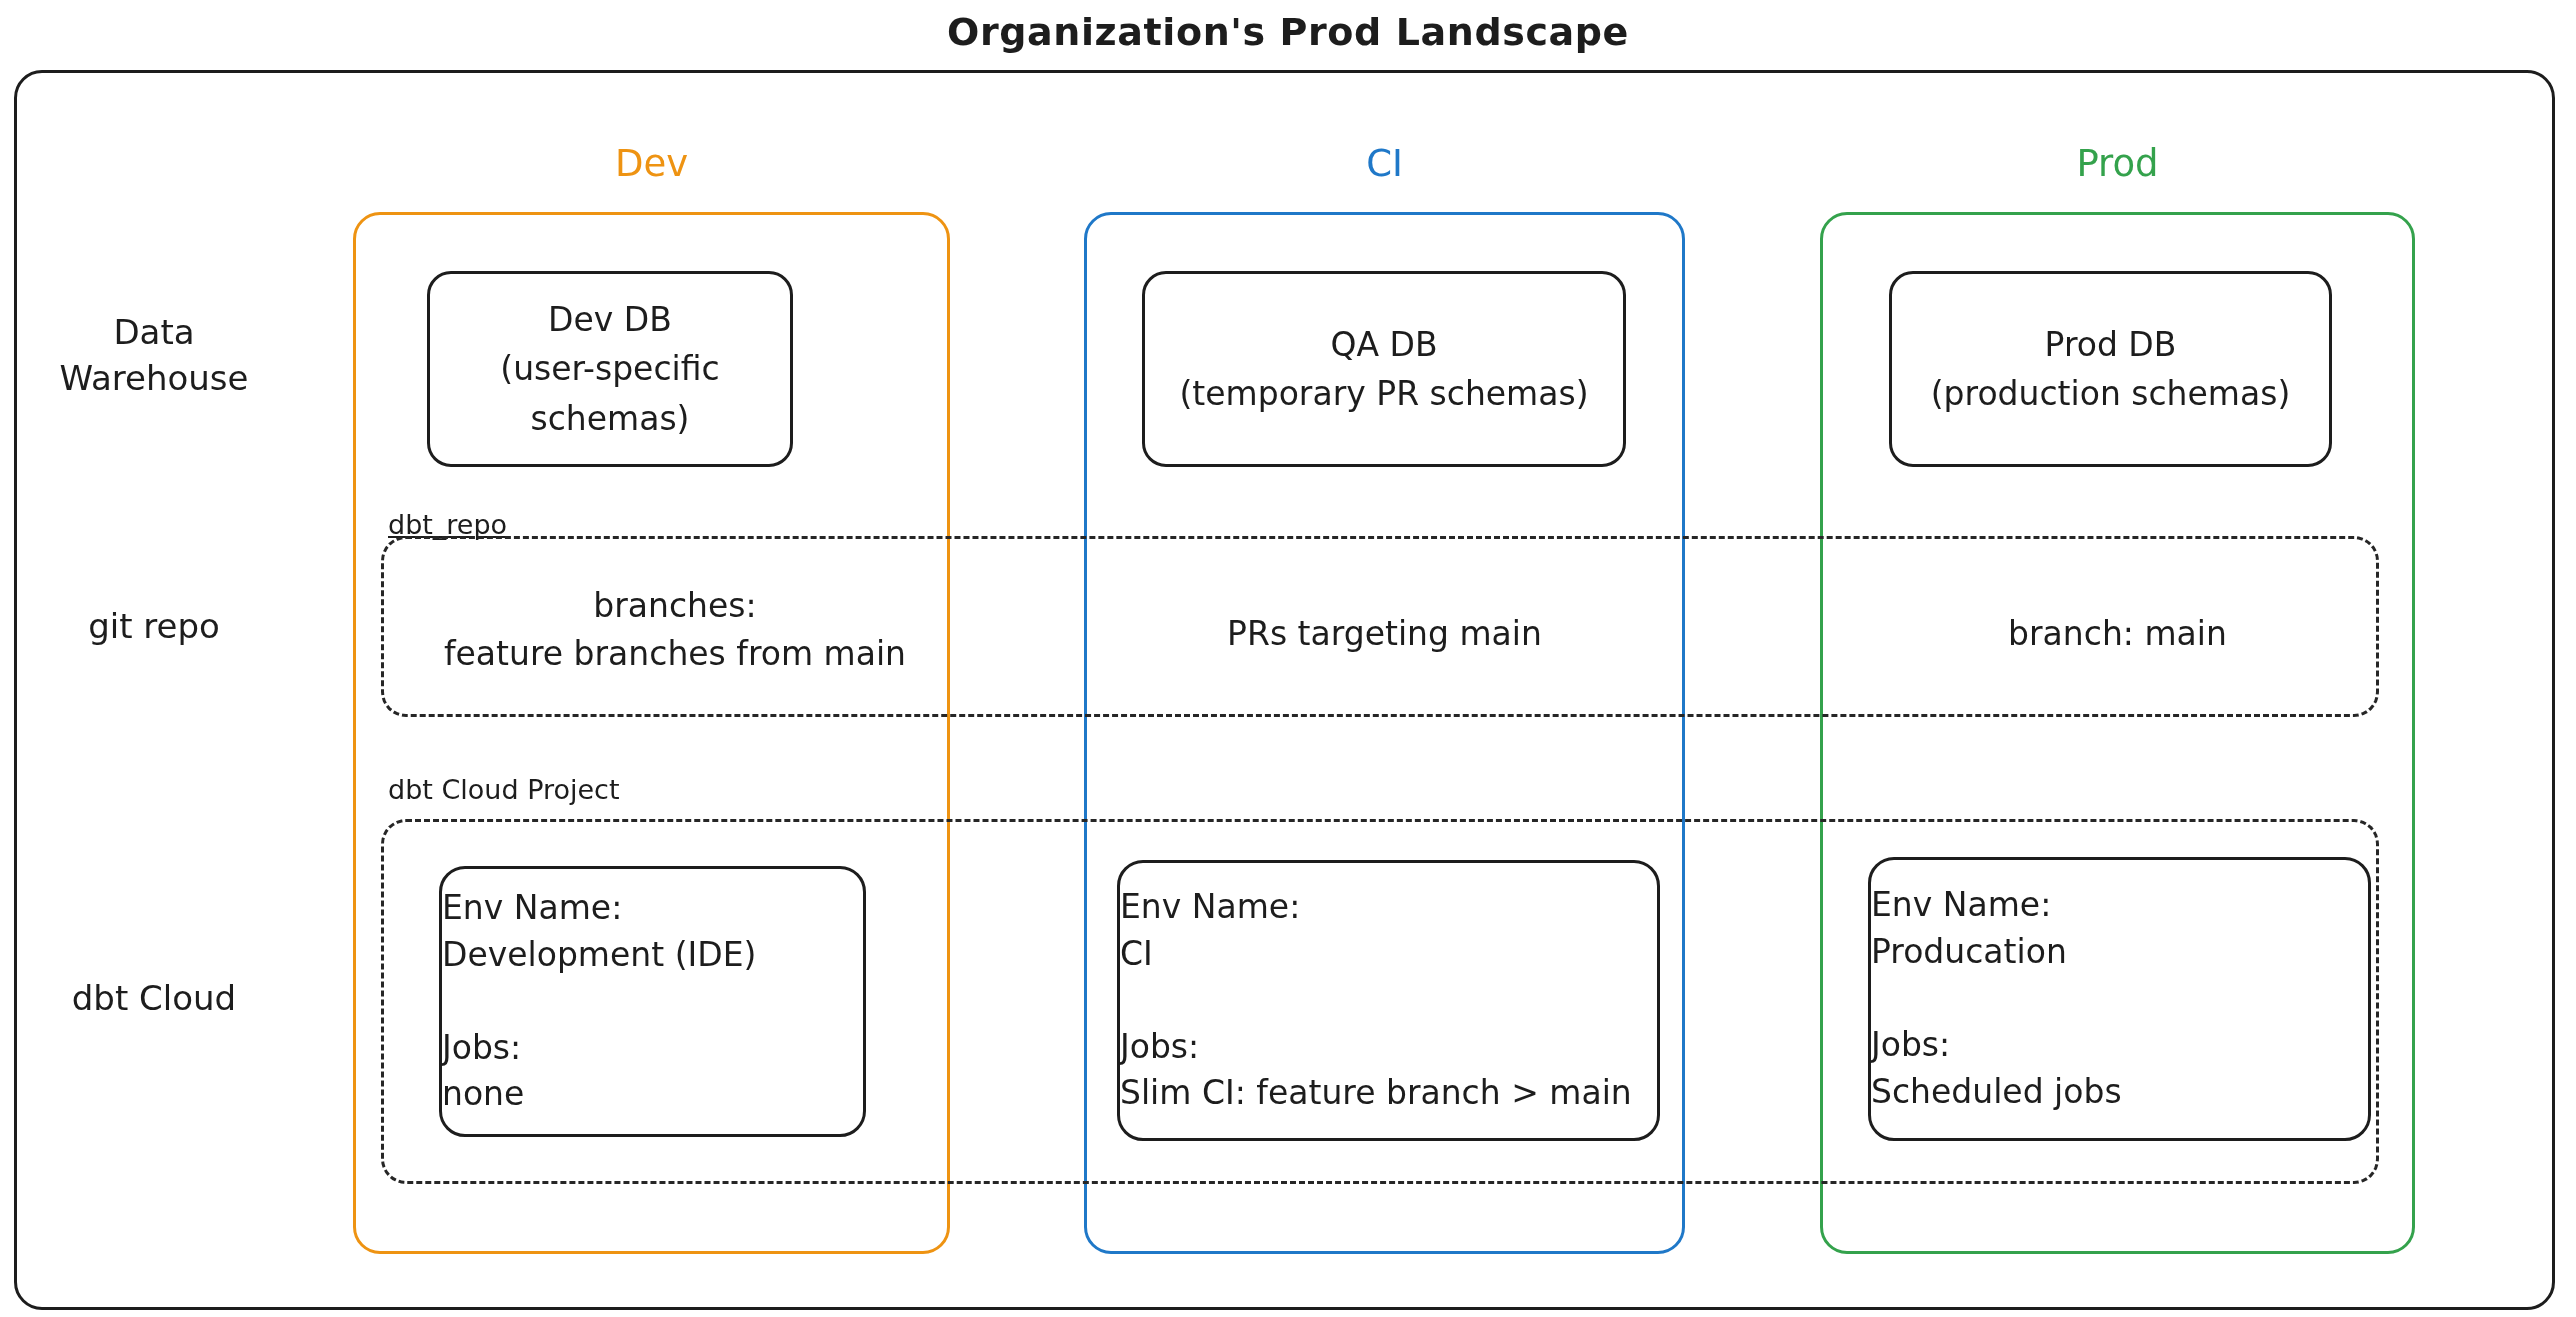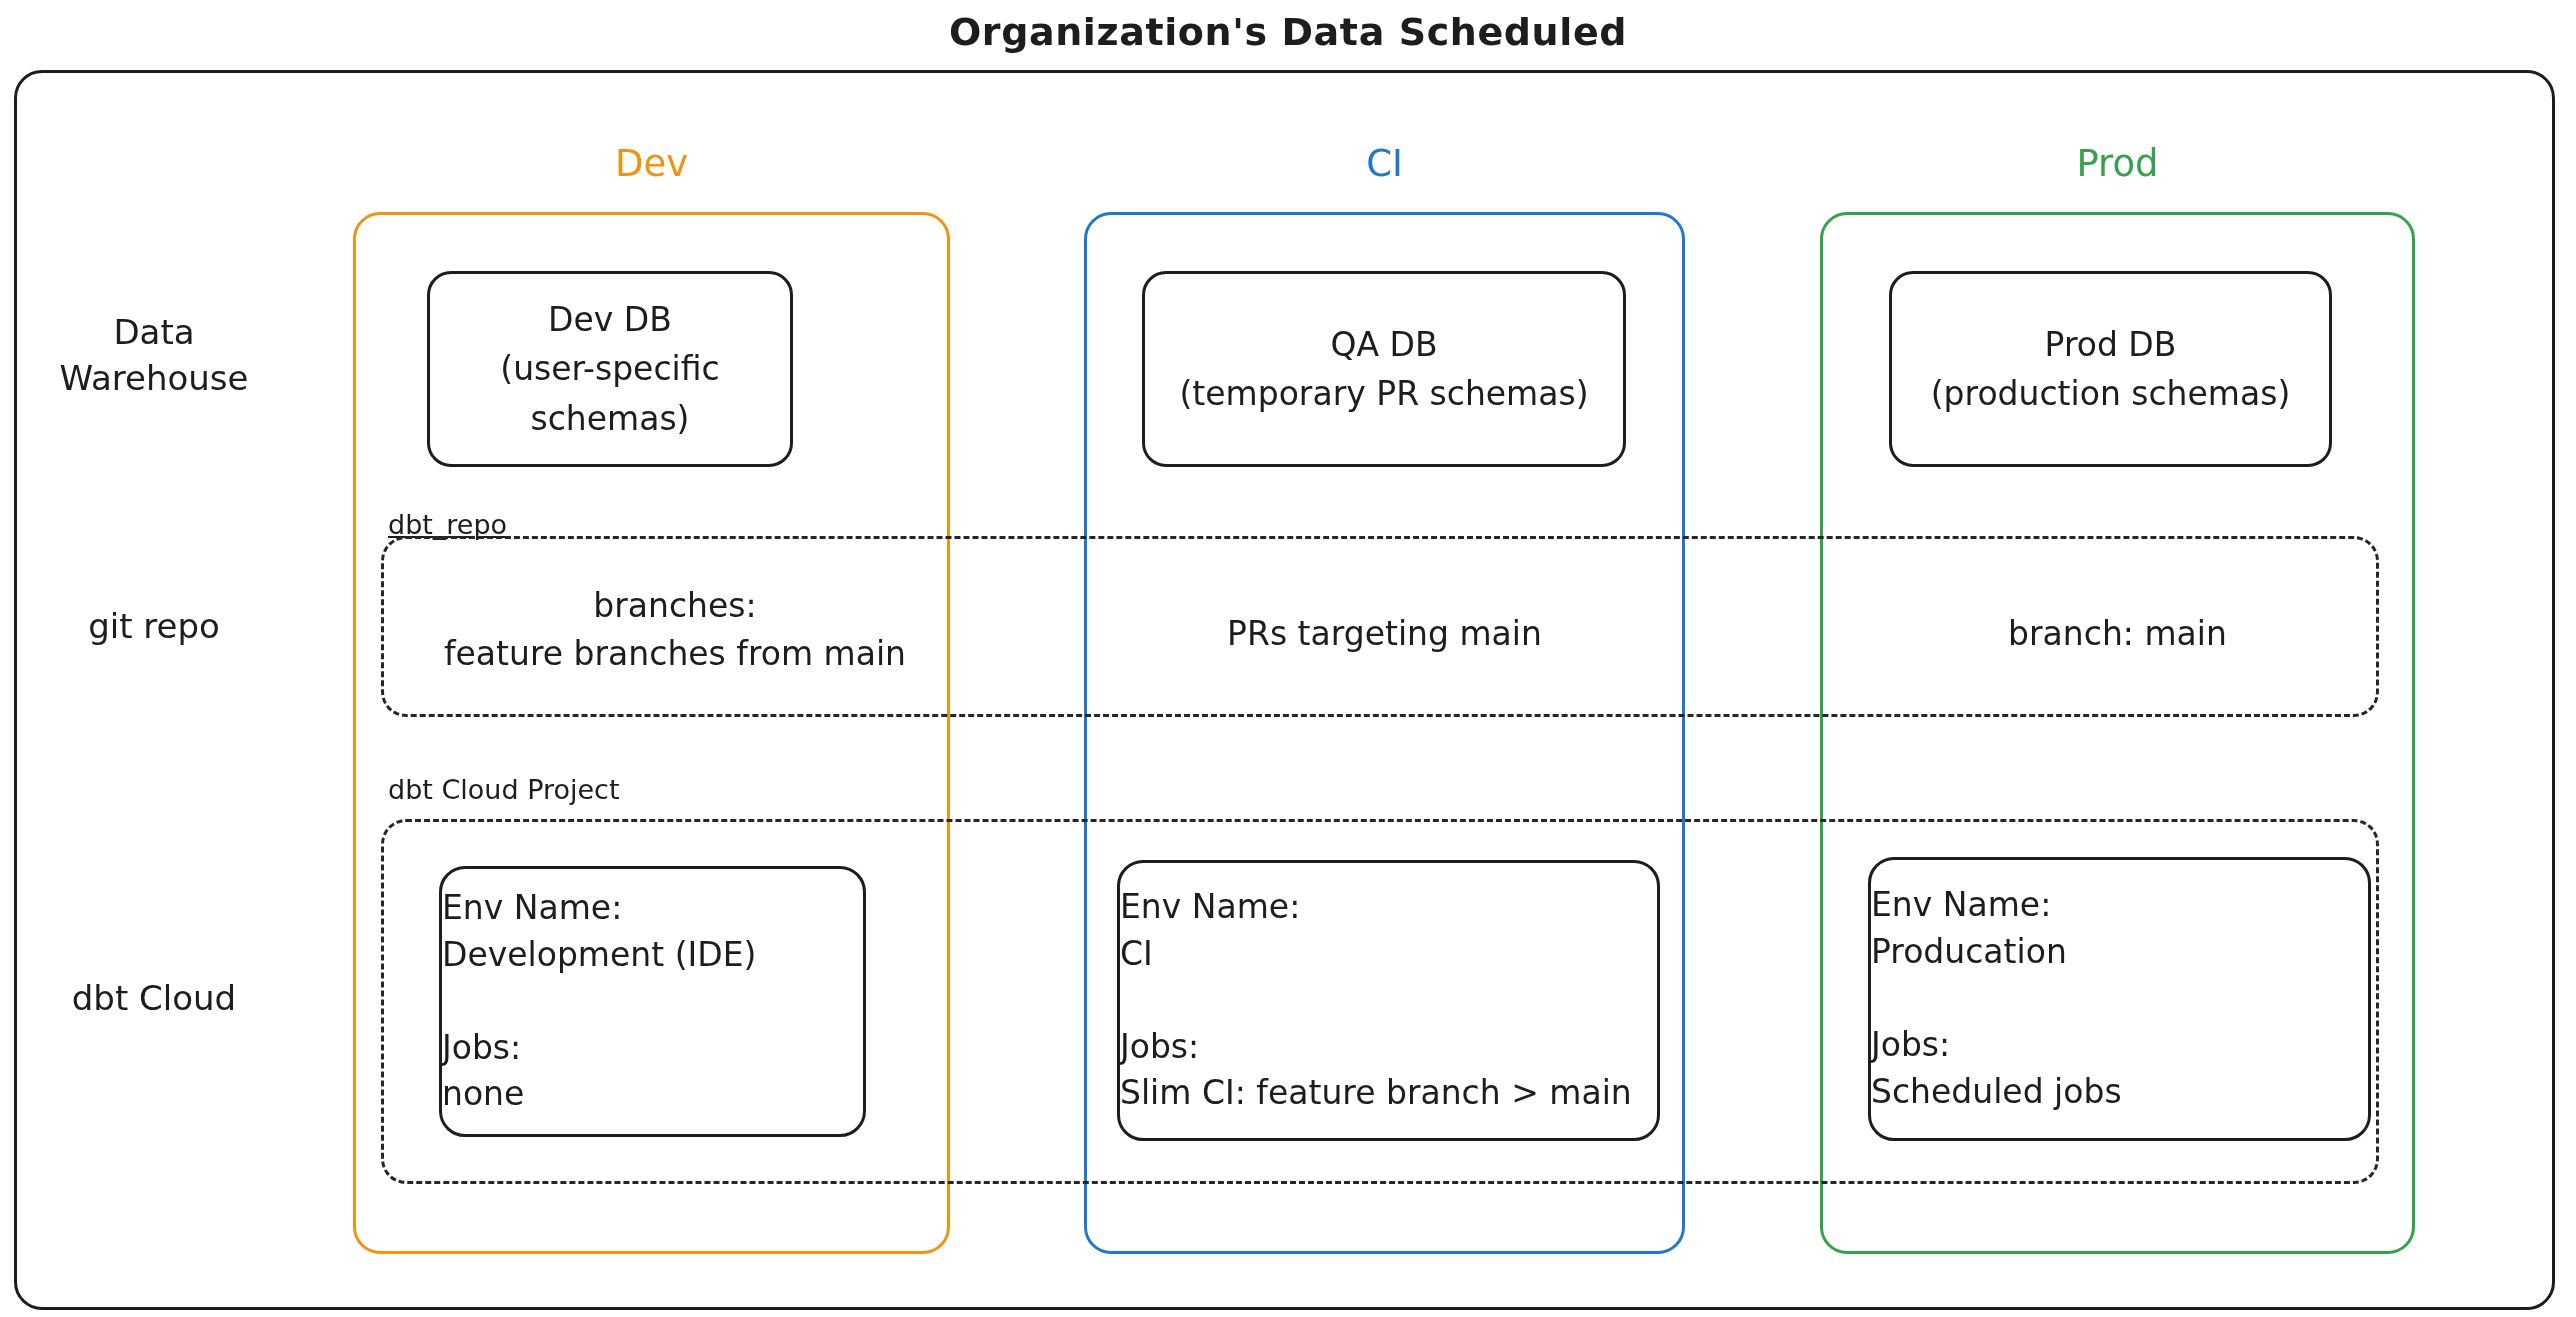--- a/index.html
+++ b/index.html
@@ -133,21 +133,21 @@
 
   .env-gap { height: 46px; }
 
   .line { display: block; }
 </style>
 </head>
 <body>
 
 <div class="canvas" style="transform: scale(1);">
 
-  <div class="title">Organization's Data Scheduled</div>
+  <div class="title">Organization's Prod Landscape</div>
 
   <div class="outer-frame"></div>
 
   <div class="col-header dev">Dev</div>
   <div class="col-header ci">CI</div>
   <div class="col-header prod">Prod</div>
 
   <div class="col-frame dev"></div>
   <div class="col-frame ci"></div>
   <div class="col-frame prod"></div>

